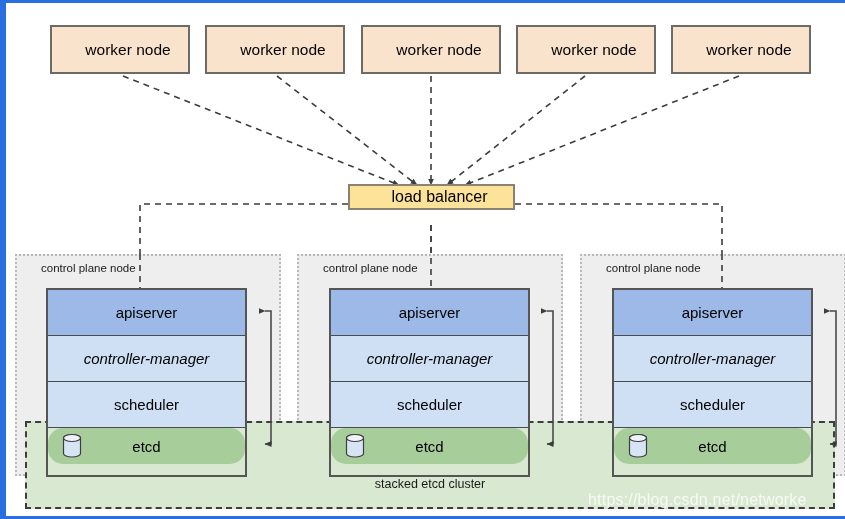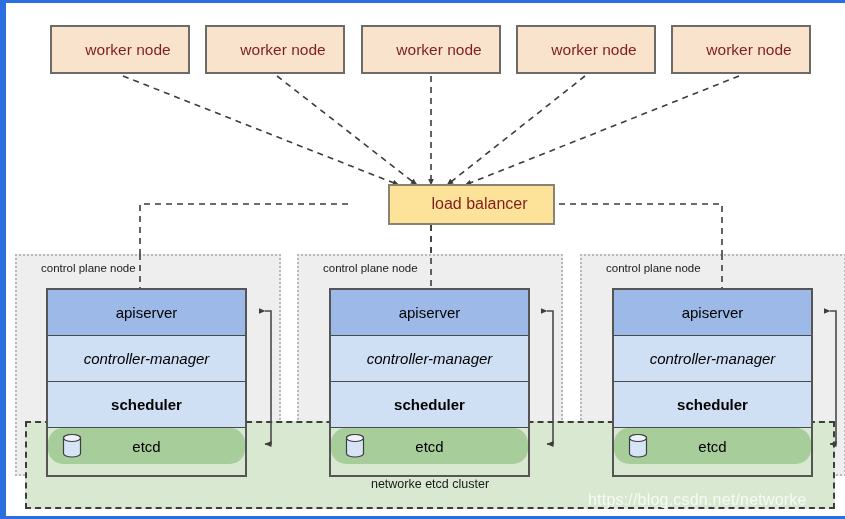--- a/index.html
+++ b/index.html
@@ -29,21 +29,21 @@
   }
 
   
   .node-box {
     position: absolute;
     box-sizing: border-box;
     display: flex;
     align-items: center;
     justify-content: center;
     text-align: center;
-    color: #7f1d1d;
+    color: #000000;
     line-height: 1.15;
     padding-left: 16px;
   }
 
   .worker-node {
     background: #fae3cd;
     border: 2px solid #6e6b66;
     font-size: 15.5px;
   }
 
@@ -97,21 +97,21 @@
     align-items: center;
     justify-content: center;
     position: relative;
     font-size: 15px;
     color: #000000;
     border-bottom: 1.5px solid #4a4a4a;
   }
   .cp-row:last-child { border-bottom: none; }
   .row-apiserver  { background: #9cb9e8; height: 46px; }
   .row-cm         { background: #cfe0f5; height: 46px; font-style: italic; }
-  .row-sched      { background: #cfe0f5; height: 46px; font-weight: bold; }
+  .row-sched      { background: #cfe0f5; height: 46px; }
   .row-etcd       { background: #a7ce9a; height: 36px; border-radius: 15px; }
 
   
   .db-icon {
     position: absolute;
     left: 14px;
     top: 50%;
     transform: translateY(-50%);
     width: 20px;
     height: 25px;
@@ -186,38 +186,38 @@
       <path d="M512,201 L719,201 L719,287"></path>
     </g>
 
     <g stroke="#4a4a4a" stroke-width="1.6" fill="none">
       <path d="M262,308 L268,308 L268,441 L262,441" marker-start="url(#arrow-solid)" marker-end="url(#arrow-solid)"></path>
       <path d="M544,308 L550,308 L550,441 L544,441" marker-start="url(#arrow-solid)" marker-end="url(#arrow-solid)"></path>
       <path d="M827,308 L833,308 L833,441 L827,441" marker-start="url(#arrow-solid)" marker-end="url(#arrow-solid)"></path>
     </g>
   </svg>
 
-  <div class="node-box load-balancer" style="left:345px; top:181px; width:167px; height:41px;margin-left:40px;">
+  <div class="node-box load-balancer" style="left:345px; top:181px; width:167px; height:26px;">
     <span>load balancer</span>
   </div>
 
   <div class="cp-region" style="left:12px; top:251px; width:266px; height:222px;">
     <span class="cp-region-label">control plane node</span>
   </div>
 
   <div class="cp-region" style="left:294px; top:251px; width:266px; height:222px;">
     <span class="cp-region-label">control plane node</span>
   </div>
 
   <div class="cp-region" style="left:577px; top:251px; width:266px; height:222px;">
     <span class="cp-region-label">control plane node</span>
   </div>
 
   <div class="etcd-region" style="left:22px; top:418px; width:810px; height:88px;">
-    <span class="etcd-region-label" style="top:54px;">networke etcd cluster</span>
+    <span class="etcd-region-label" style="top:54px;">stacked etcd cluster</span>
   </div>
 
   <svg class="overlay">
 
     <g stroke="#3d3d3d" stroke-width="1.6" fill="none" stroke-dasharray="6,5">
       <path d="M137,251 L137,287"></path>
       <path d="M428,222 L428,287"></path>
       <path d="M719,251 L719,287"></path>
     </g>
     <g stroke="#4a4a4a" stroke-width="1.6" fill="none">

